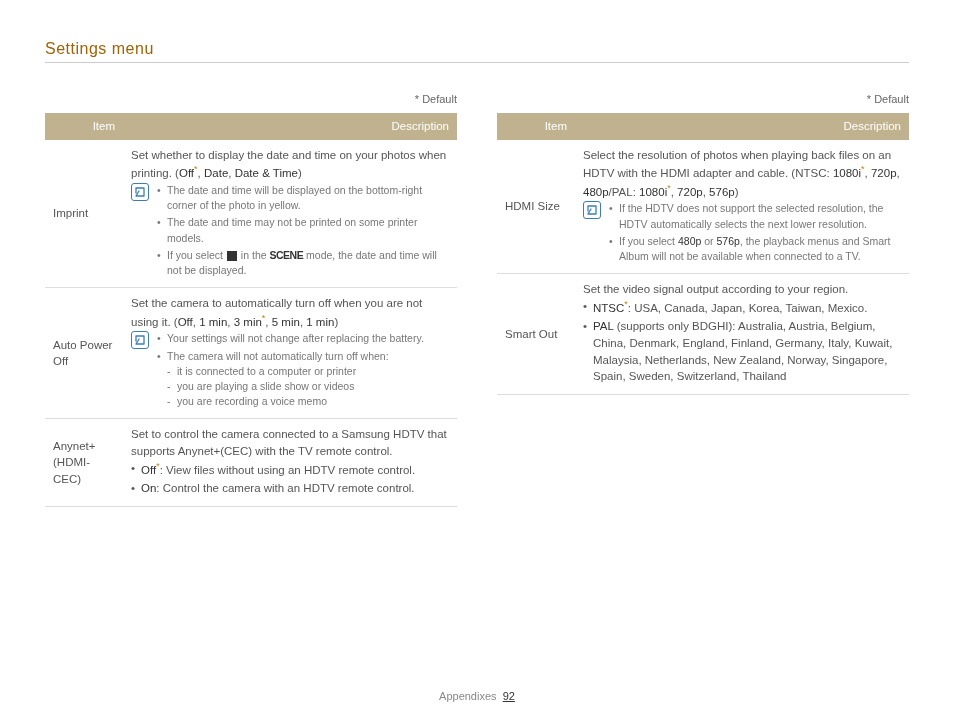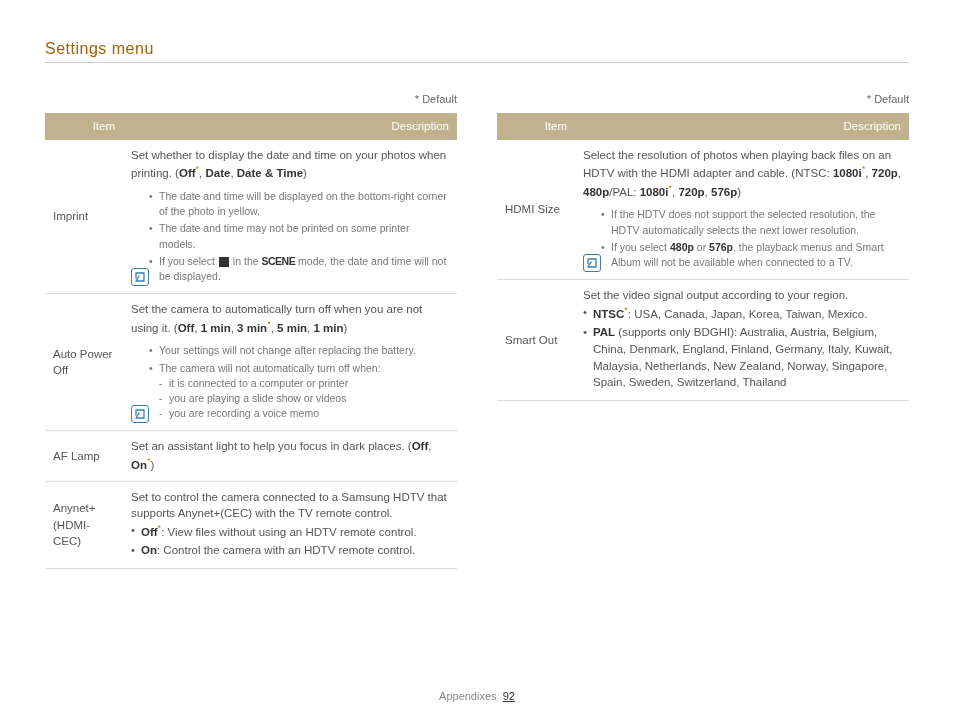--- a/index.html
+++ b/index.html
@@ -54,27 +54,27 @@
     padding: 7px 8px;
     vertical-align: middle;
     color: #555;
   }
   td.item-cell {
     color: #555;
     font-size: 11.5px;
     vertical-align: middle;
   }
   .desc-intro { color: #555; }
-  .opt-b { font-weight: bold; color: #333; }
+  .opt-b { font-weight: normal; color: #333; }
   .star { color: #b8860b; font-size: 9px; vertical-align: super; }
   .note-block {
     display: flex;
-    align-items: flex-end;
-    gap: 0;
-    margin-top: 7px;
+    align-items: flex-start;
+    gap: 8px;
+    margin-top: 1px;
   }
   .note-icon {
     flex: 0 0 auto;
     width: 18px; height: 18px;
     border: 1.5px solid #3b7db8;
     border-radius: 3px;
     display: flex;
     align-items: center;
     justify-content: center;
   }
@@ -188,26 +188,20 @@
                   <li>it is connected to a computer or printer</li>
                   <li>you are playing a slide show or videos</li>
                   <li>you are recording a voice memo</li>
                 </ul>
               </li>
             </ul>
           </div>
         </td>
       </tr>
 
-      <tr>
-        <td class="item-cell">AF Lamp</td>
-        <td>
-          <span>Set an assistant light to help you focus in dark places. (</span><span class="opt-b">Off</span>, <span class="opt-b">On</span><span class="star">*</span><span>)</span>
-        </td>
-      </tr>
 
       <tr>
         <td class="item-cell">Anynet+ (HDMI-CEC)</td>
         <td>
           <div>Set to control the camera connected to a Samsung HDTV that supports Anynet+(CEC) with the TV remote control.</div>
           <ul class="bullet-list">
             <li><span class="opt-b">Off</span><span class="star">*</span><span>: View files without using an HDTV remote control.</span></li>
             <li><span class="opt-b">On</span><span>: Control the camera with an HDTV remote control.</span></li>
           </ul>
         </td>

